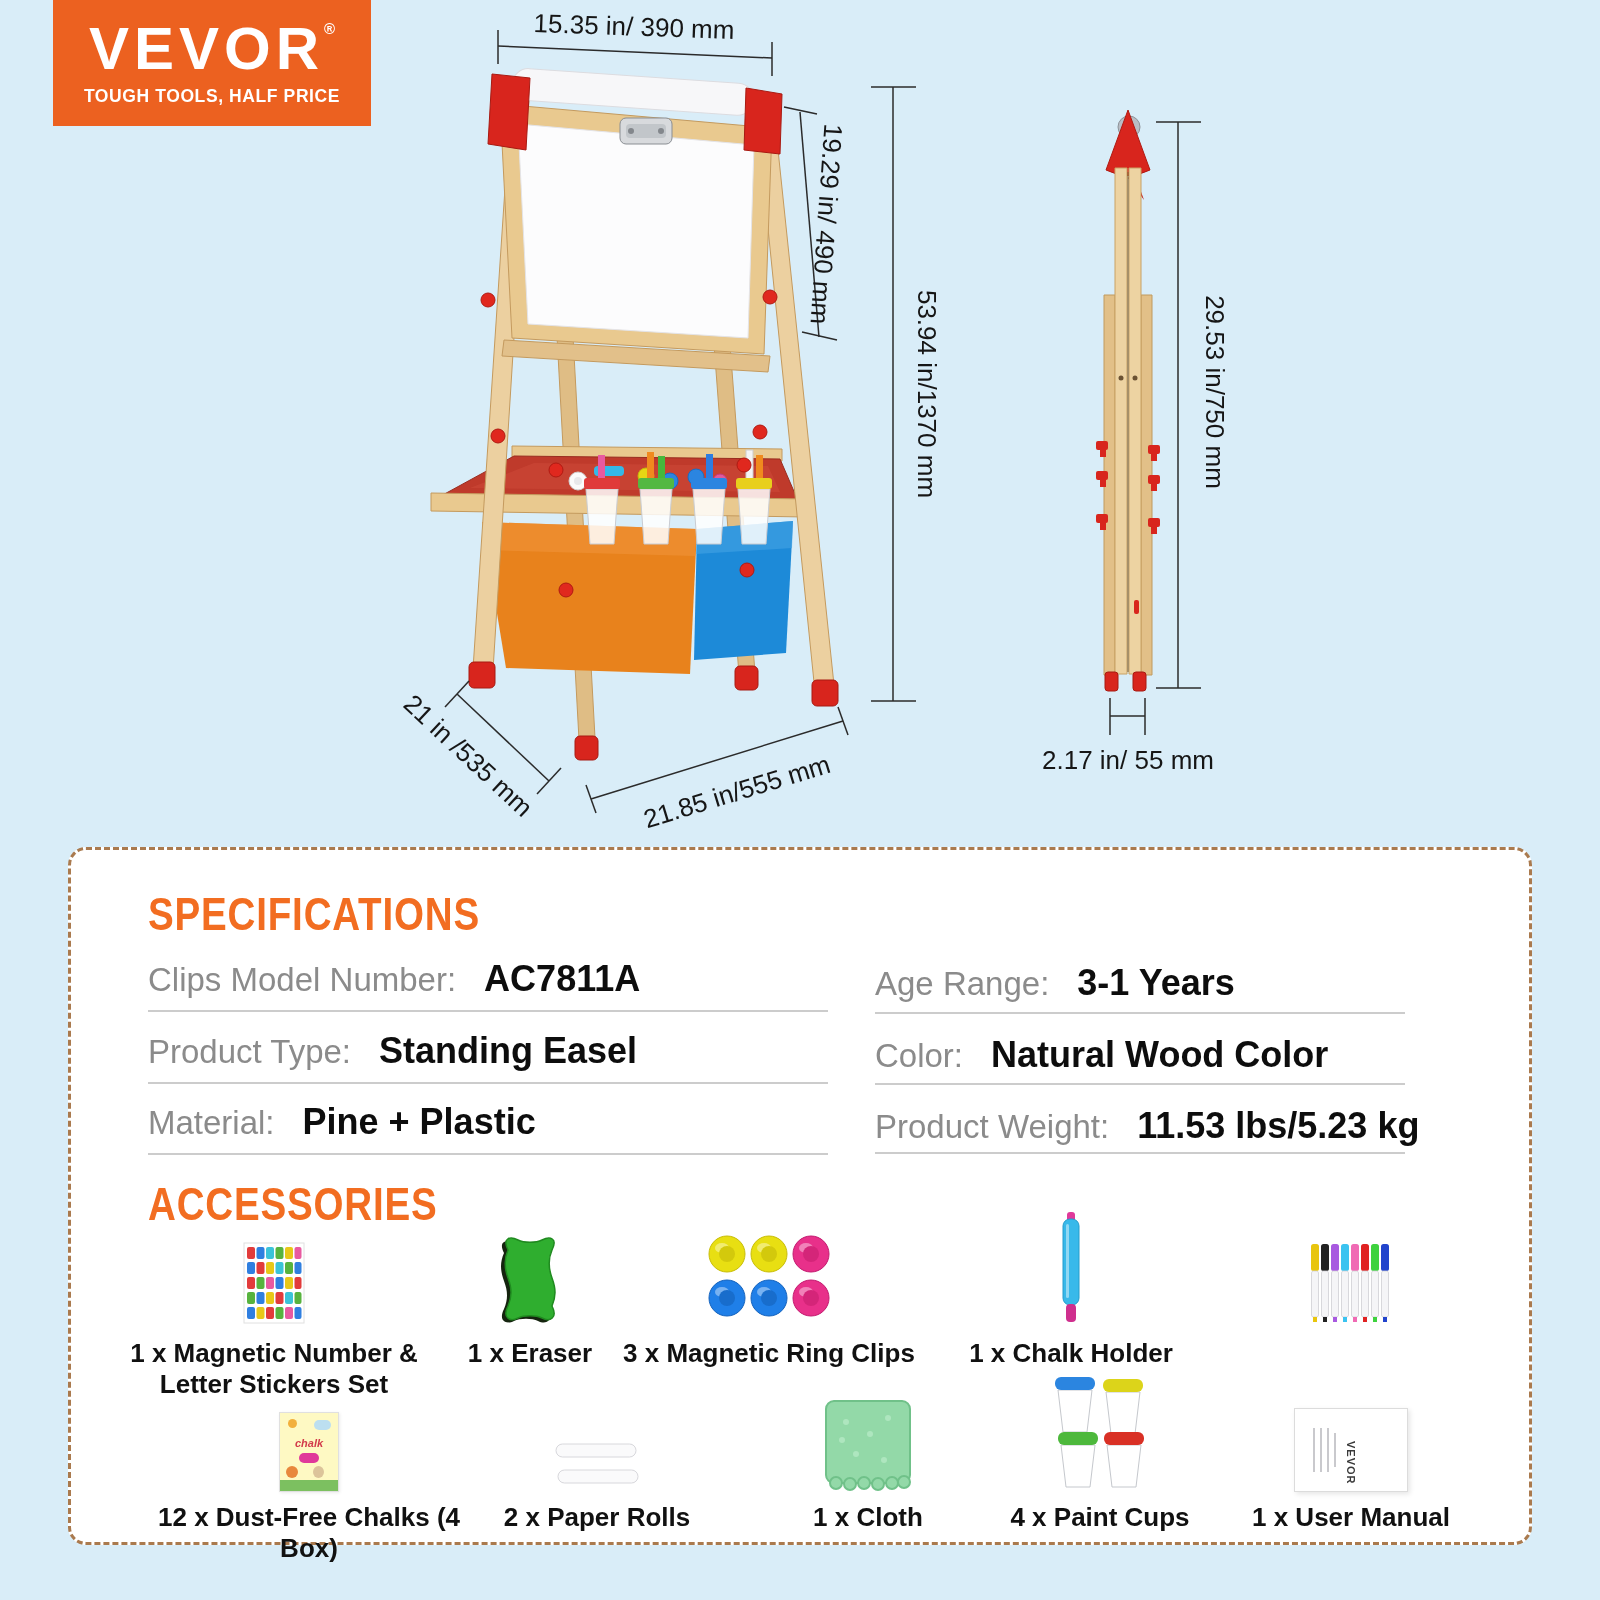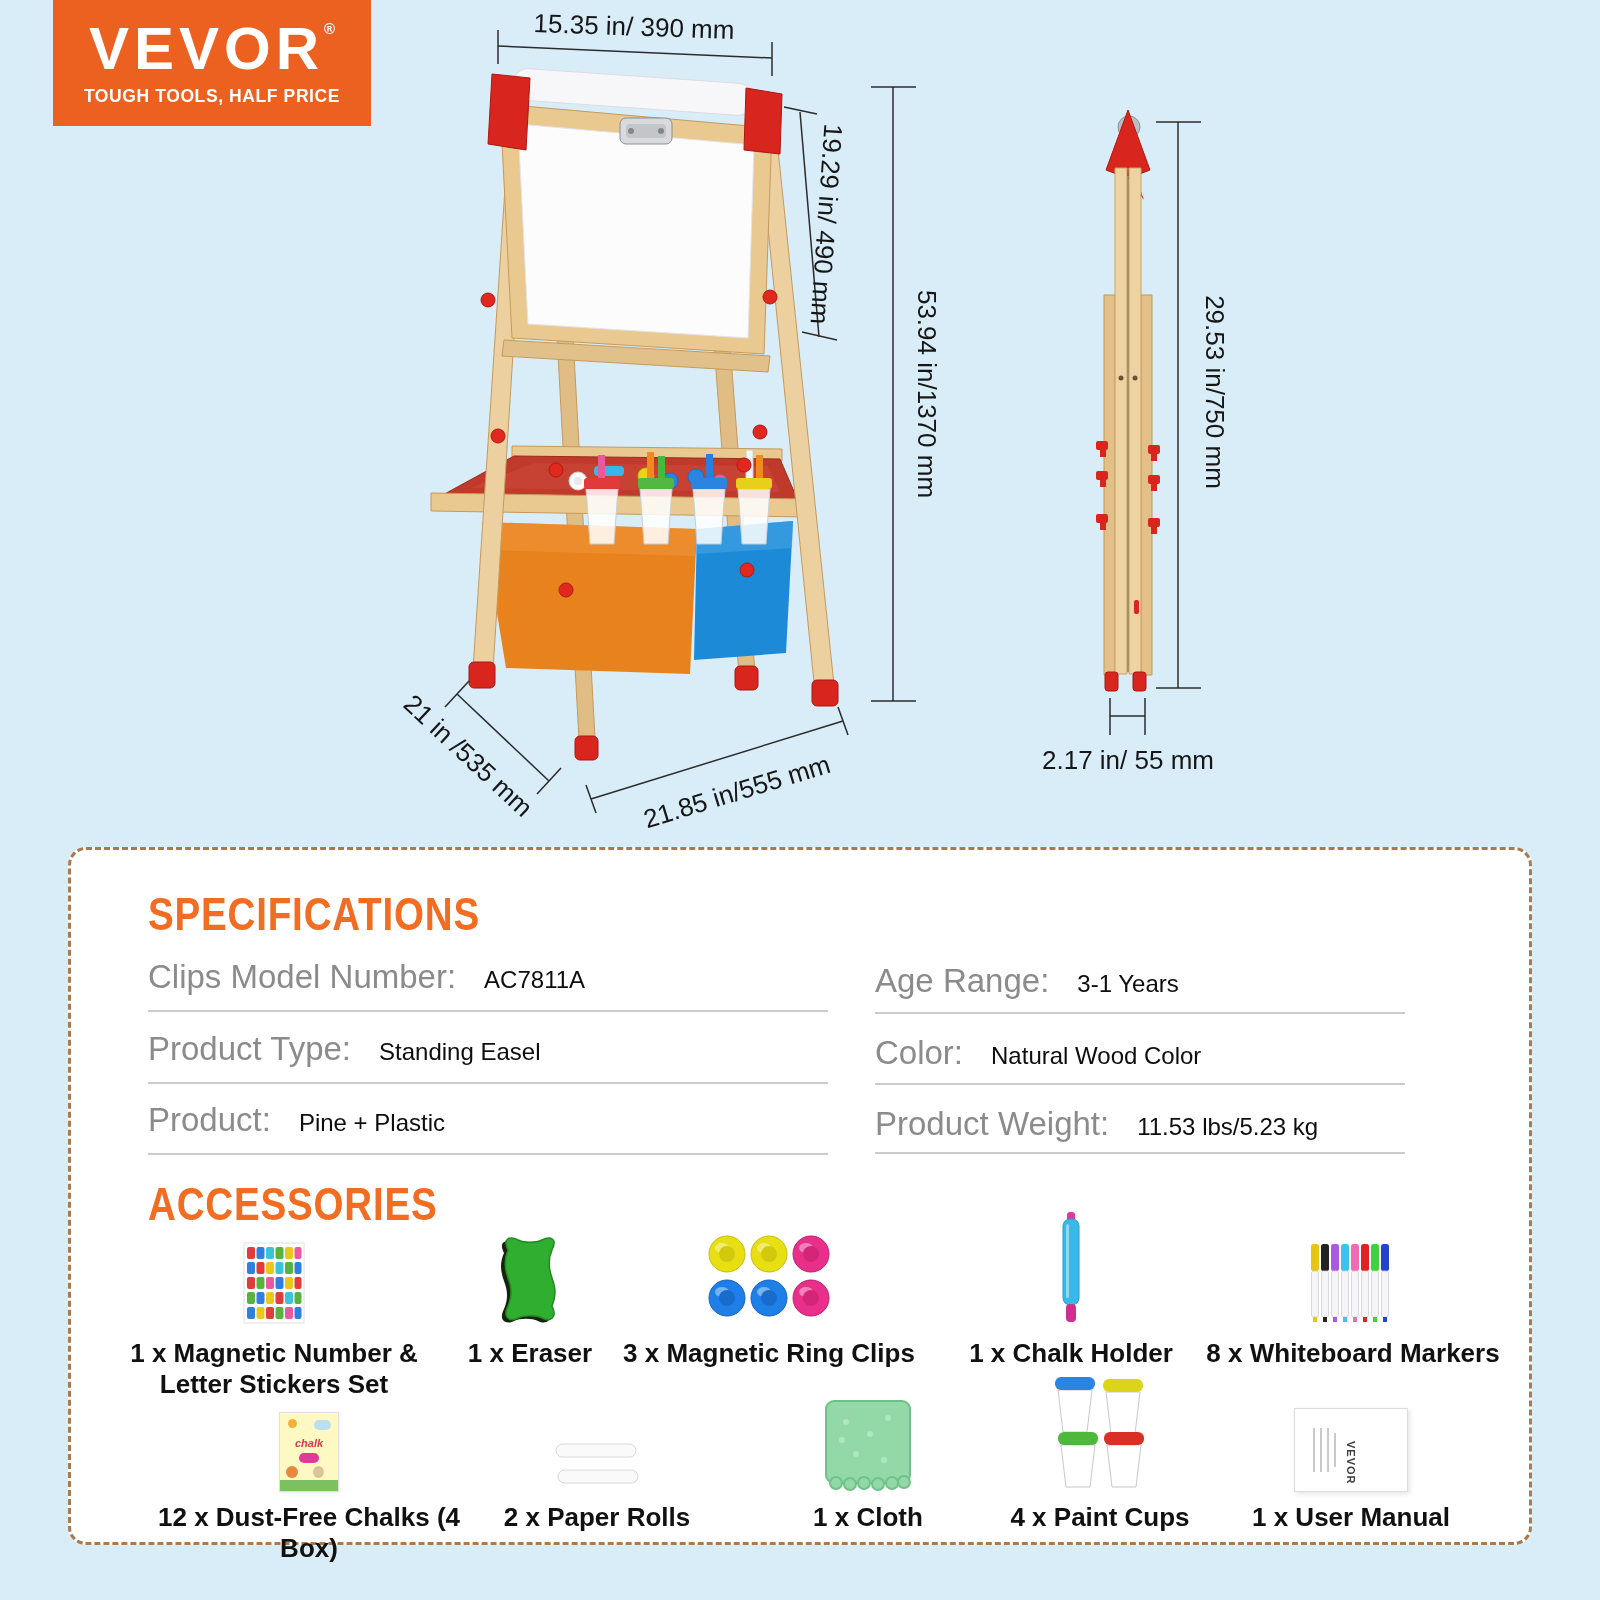--- a/index.html
+++ b/index.html
@@ -31,21 +31,21 @@
     background:#ffffff;border:3px dashed #aa7a4e;border-radius:18px;
     box-sizing:border-box;
   }
   .sec-title{
     position:absolute;left:77px;
     color:#f26d21;font-size:47px;font-weight:700;letter-spacing:1px;
     transform:scaleX(.82);transform-origin:left center;white-space:nowrap;
   }
   .spec-row{position:absolute;white-space:nowrap;}
   .spec-label{font-size:33px;color:#8b8b8b;}
-  .spec-value{font-size:24px;font-weight:400;color:#0d0d0d;margin-left:28px;}
+  .spec-value{font-size:36px;font-weight:700;color:#0d0d0d;margin-left:28px;}
   .spec-divider{position:absolute;height:2px;background:#cccccc;}
   
   .acc-cell{position:absolute;width:330px;transform:translateX(-50%);text-align:center;}
   .acc-art{display:flex;align-items:flex-end;justify-content:center;}
   .r1 .acc-art{height:112px;margin-bottom:14px;}
   .r2 .acc-art{height:102px;margin-bottom:10px;}
   .acc-label{font-size:26px;font-weight:700;color:#111;line-height:1.2;}
   
   .chalkbox{position:relative;width:58px;height:78px;background:#fef9c3;border:1px solid #e0e0e0;box-shadow:1px 1px 3px rgba(0,0,0,.08);}
   .cb-cloud{position:absolute;left:34px;top:7px;width:17px;height:10px;background:#bcdff0;border-radius:8px;}
@@ -229,21 +229,21 @@
 
   <div class="spec-row" style="left:77px;top:108px;">
     <span class="spec-label">Clips Model Number:</span><span class="spec-value">AC7811A</span>
   </div>
   <div class="spec-divider" style="left:77px;top:160px;width:680px;"></div>
   <div class="spec-row" style="left:77px;top:180px;">
     <span class="spec-label">Product Type:</span><span class="spec-value">Standing Easel</span>
   </div>
   <div class="spec-divider" style="left:77px;top:232px;width:680px;"></div>
   <div class="spec-row" style="left:77px;top:251px;">
-    <span class="spec-label">Product:</span><span class="spec-value">Pine + Plastic</span>
+    <span class="spec-label">Material:</span><span class="spec-value">Pine + Plastic</span>
   </div>
   <div class="spec-divider" style="left:77px;top:303px;width:680px;"></div>
 
   <div class="spec-row" style="left:804px;top:112px;">
     <span class="spec-label">Age Range:</span><span class="spec-value">3-1 Years</span>
   </div>
   <div class="spec-divider" style="left:804px;top:162px;width:530px;"></div>
   <div class="spec-row" style="left:804px;top:184px;">
     <span class="spec-label">Color:</span><span class="spec-value">Natural Wood Color</span>
   </div>
@@ -368,21 +368,20 @@
             <rect x="53" y="75" width="4" height="5" fill="#e02222"></rect>
           <rect x="61" y="2" width="8" height="27" rx="2.5" fill="#3ed23e"></rect>
             <rect x="61.5" y="29" width="7" height="46" rx="2" fill="#f5f5f7" stroke="#cfcfd4" stroke-width="0.8"></rect>
             <rect x="63" y="75" width="4" height="5" fill="#3ed23e"></rect>
           <rect x="71" y="2" width="8" height="27" rx="2.5" fill="#2244cc"></rect>
             <rect x="71.5" y="29" width="7" height="46" rx="2" fill="#f5f5f7" stroke="#cfcfd4" stroke-width="0.8"></rect>
             <rect x="73" y="75" width="4" height="5" fill="#2244cc"></rect>
         </g>
       </svg>
     </div>
-    <div class="acc-label">8 x Whiteboard Markers</div>
   </div>
 
   <div class="acc-cell r2" style="left:238px;top:540px;">
     <div class="acc-art">
       <div class="chalkbox">
         <div class="cb-sun"></div>
         <div class="cb-cloud"></div>
         <div class="cb-word">chalk</div>
         <div class="cb-pill"></div>
         <div class="cb-fox"></div>

